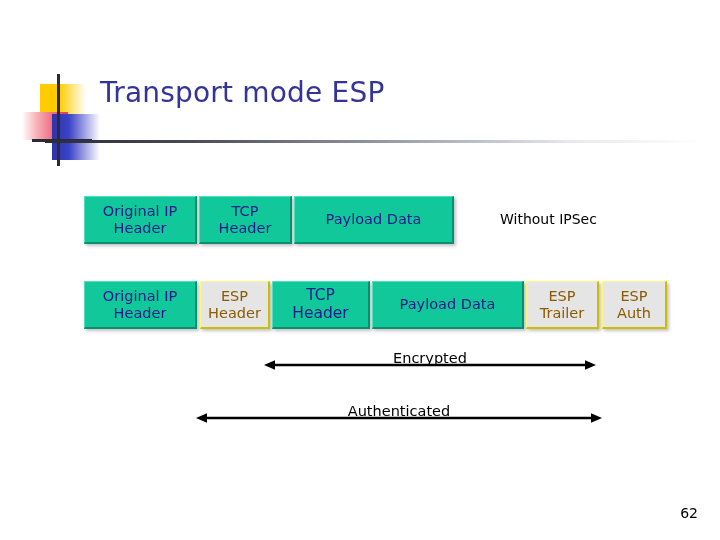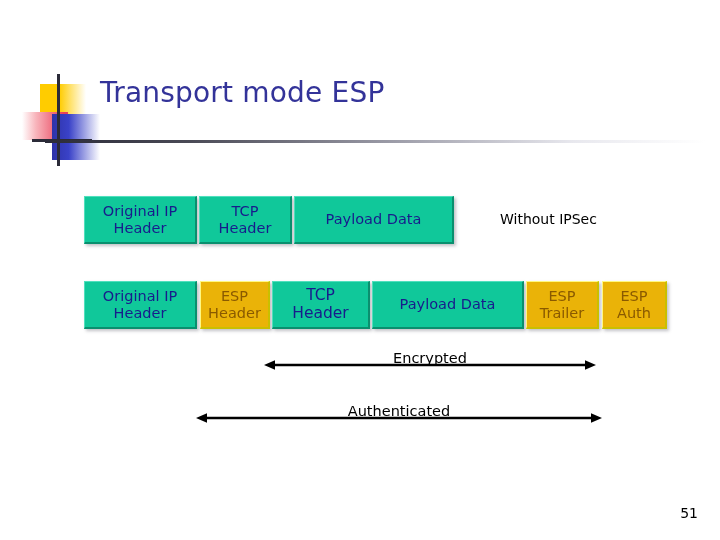--- a/index.html
+++ b/index.html
@@ -105,21 +105,21 @@
   }
   .pkt-box.teal {
     background: #10C89A;
     color: #181B8C;
     border-top: 1px solid #4fe0bd;
     border-left: 1px solid #4fe0bd;
     border-bottom: 2px solid #0a8f6e;
     border-right: 2px solid #0a8f6e;
   }
   .pkt-box.yellow {
-    background: #eab308;
+    background: #e5e5e5;
     color: #8A5A00;
     border-top: 1px solid #fff880;
     border-left: 1px solid #fff880;
     border-bottom: 2px solid #c9bf00;
     border-right: 2px solid #c9bf00;
   }
   .pkt-label {
     display: block;
     padding: 0 4px;
   }
@@ -231,13 +231,13 @@
 
 <div class="span-group" id="span-authenticated">
   <div class="span-label">Authenticated</div>
   <svg class="span-arrow" viewBox="0 0 406 12" preserveAspectRatio="none">
     <line x1="8" y1="6" x2="398" y2="6" stroke="#000" stroke-width="2.4"></line>
     <polygon points="0,6 11,1.2 11,10.8" fill="#000"></polygon>
     <polygon points="406,6 395,1.2 395,10.8" fill="#000"></polygon>
   </svg>
 </div>
 
-<div id="page-number">51</div>
+<div id="page-number">62</div>
 
 </body></html>

